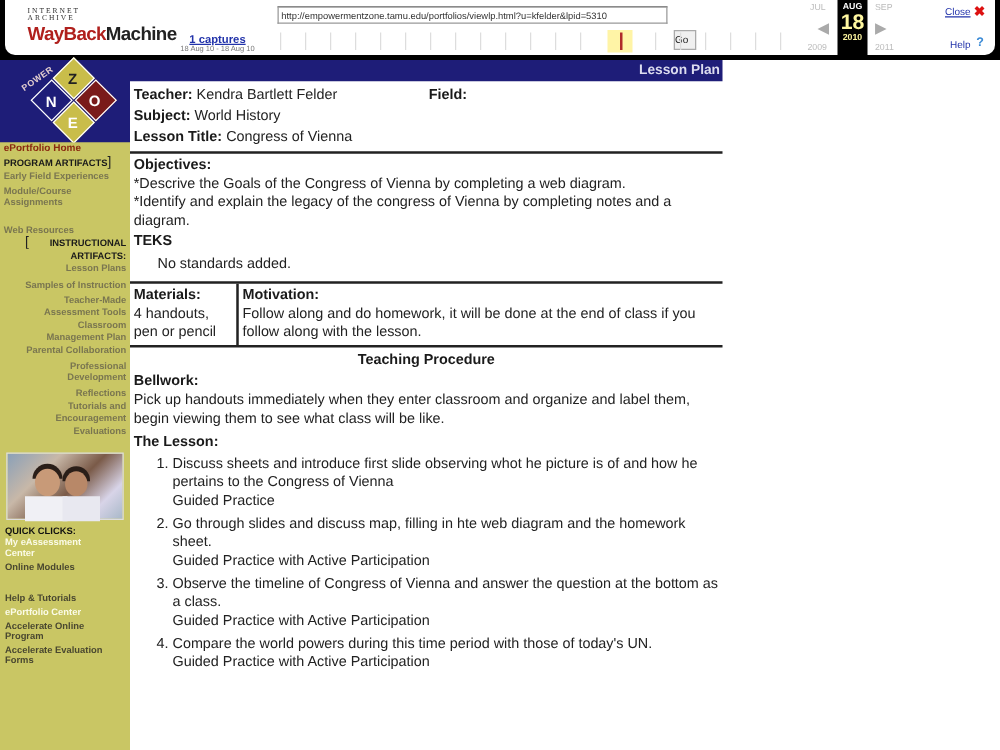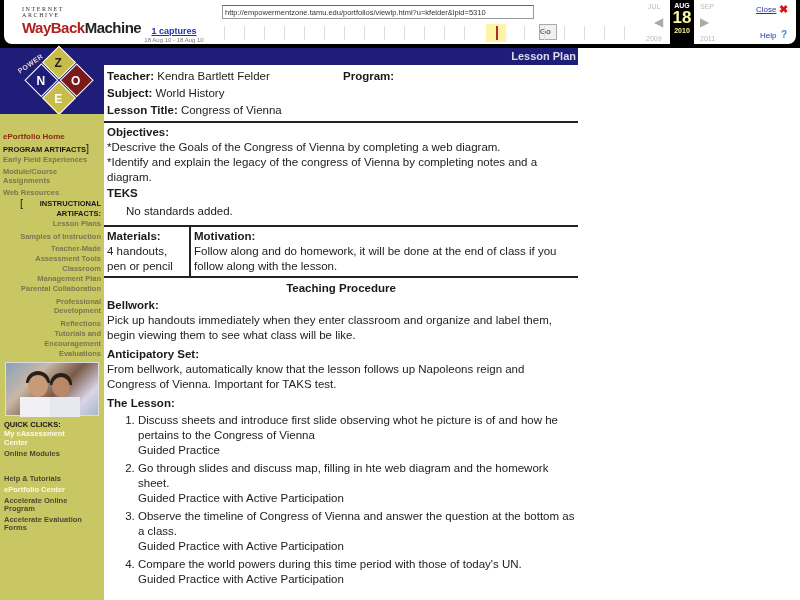--- a/index.html
+++ b/index.html
@@ -55,21 +55,21 @@
     .zone .sq { position: absolute; width: 24px; height: 24px; text-align: center; line-height: 24px; font-weight: bold; font-size: 12px; color: #fff; border: 1px solid #fff; }
     .zone .sq span { display: inline-block; transform: rotate(-45deg); }
     .zone .z { left: 0; top: 0; background: #c9bd4a; color: #222; }
     .zone .o { left: 25px; top: 0; background: #7a1a1a; }
     .zone .e { left: 25px; top: 25px; background: #c9bd4a; color: #fff; }
     .zone .n { left: 0; top: 25px; background: #1e1d78; }
     .power { position: absolute; left: 16px; top: 12px; font-size: 7px; color: #e5d0d0; font-weight: bold; transform: rotate(-35deg); letter-spacing: 0.5px; }
 
     .side-nav { position: absolute; left: 0; top: 66px; width: 104px; background: #c9c664; }
     .nav-link { display: block; font-size: 7.5px; font-weight: bold; line-height: 9.5px; padding: 0 3px; }
-    .nav-home { color: #8a2a10; font-size: 8px; margin-top: 18px; margin-bottom: 2px; }
+    .nav-home { color: #8a2a10; font-size: 8px; margin-top: 0; margin-bottom: 2px; }
     .nav-head { color: #1a1a1a; font-size: 7.5px; margin-bottom: 1px; }
     .nav-left { color: #7a7650; text-align: left; margin-bottom: 2px; }
     .nav-right { color: #7a7650; text-align: right; }
     .nav-head-right { color: #1a1a1a; text-align: right; }
     .bracket { display: inline-block; font-weight: normal; font-size: 11px; line-height: 8px; color: #222; }
 
     .photo { position: absolute; left: 5px; top: 314px; width: 94px; height: 54px; border: 1px solid #ddd;
       background: linear-gradient(135deg, #8aa0b8 0%, #c8b8a8 30%, #7a5a48 55%, #d8d4e8 80%, #a8b8c8 100%); }
     .photo .f1 { position: absolute; left: 22px; top: 12px; width: 20px; height: 22px; border-radius: 50%; background: #c89a78; }
     .photo .f2 { position: absolute; left: 46px; top: 14px; width: 18px; height: 20px; border-radius: 50%; background: #b88868; }
@@ -171,21 +171,21 @@
         <div class="sq e"><span>E</span></div>
         <div class="sq n"><span>N</span></div>
       </div>
     </div>
 
     <div class="side-nav">
       <a class="nav-link nav-home">ePortfolio Home</a>
       <div class="nav-link nav-head"><span>PROGRAM ARTIFACTS</span><span class="bracket">]</span></div>
       <a class="nav-link nav-left">Early Field Experiences</a>
       <a class="nav-link nav-left" style="width:70px">Module/Course Assignments</a>
-      <a class="nav-link nav-left" style="margin-top:2px">Web Resources</a>
+      <a class="nav-link nav-left" style="margin-top:12px">Web Resources</a>
       <div class="nav-link nav-head-right" style="padding-left:26px; margin-top:2px;"><span class="bracket" style="float:left; margin-left:-6px;">[</span><span>INSTRUCTIONAL ARTIFACTS:</span></div>
       <a class="nav-link nav-right" style="margin-top:1px">Lesson Plans</a>
       <a class="nav-link nav-right" style="margin-top:3px">Samples of Instruction</a>
       <a class="nav-link nav-right" style="margin-top:3px; padding-left:20px">Teacher-Made Assessment Tools</a>
       <a class="nav-link nav-right" style="margin-top:1px; padding-left:26px">Classroom Management Plan</a>
       <a class="nav-link nav-right" style="margin-top:1px">Parental Collaboration</a>
       <a class="nav-link nav-right" style="margin-top:3px; padding-left:44px">Professional Development</a>
       <a class="nav-link nav-right" style="margin-top:3px">Reflections</a>
       <a class="nav-link nav-right" style="margin-top:1px; padding-left:40px">Tutorials and Encouragement</a>
       <a class="nav-link nav-right" style="margin-top:1px">Evaluations</a>
@@ -210,21 +210,21 @@
       <a class="quick-link ql-dark" style="margin-top:2px; width:100px">Accelerate Evaluation Forms</a>
     </div>
   </div>
 
   <div class="main">
     <div class="title-bar">Lesson Plan</div>
     <div class="info">
       <div class="info-row">
         <span class="lbl">Teacher:</span>
         <span>Kendra Bartlett Felder</span>
-        <span class="mentor"><span class="lbl">Program:</span> <span></span></span>
+        <span class="mentor"><span class="lbl">Field:</span> <span></span></span>
       </div>
       <div class="info-row">
         <span class="lbl">Subject:</span>
         <span>World History</span>
       </div>
       <div class="info-row">
         <span class="lbl">Lesson Title:</span>
         <span>Congress of Vienna</span>
       </div>
     </div>
@@ -249,24 +249,20 @@
       </div>
     </div>
 
     <div class="tp-head">Teaching Procedure</div>
 
     <div class="section">
       <div class="lbl">Bellwork:</div>
       <div>Pick up handouts immediately when they enter classroom and organize and label them, begin viewing them to see what class will be like.</div>
     </div>
     <div class="section">
-      <div class="lbl">Anticipatory Set:</div>
-      <div>From bellwork, automatically know that the lesson follows up Napoleons reign and Congress of Vienna. Important for TAKS test.</div>
-    </div>
-    <div class="section">
       <div class="lbl">The Lesson:</div>
     </div>
     <ol class="lesson">
       <li>
         <div>Discuss sheets and introduce first slide observing whot he picture is of and how he pertains to the Congress of Vienna</div>
         <div>Guided Practice</div>
       </li>
       <li>
         <div>Go through slides and discuss map, filling in hte web diagram and the homework sheet.</div>
         <div>Guided Practice with Active Participation</div>

